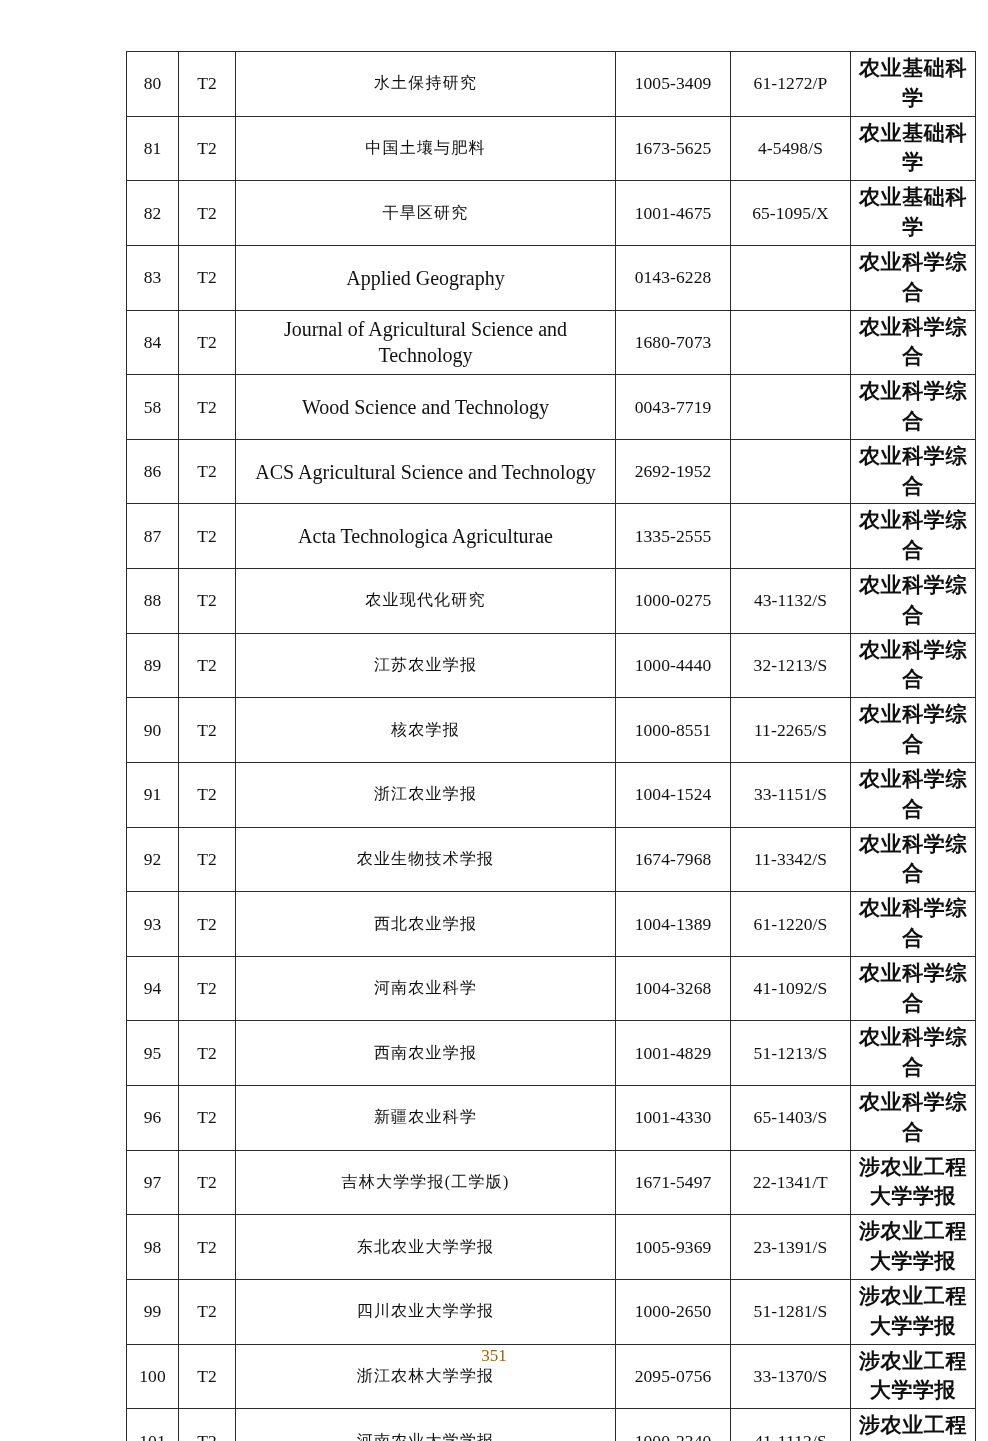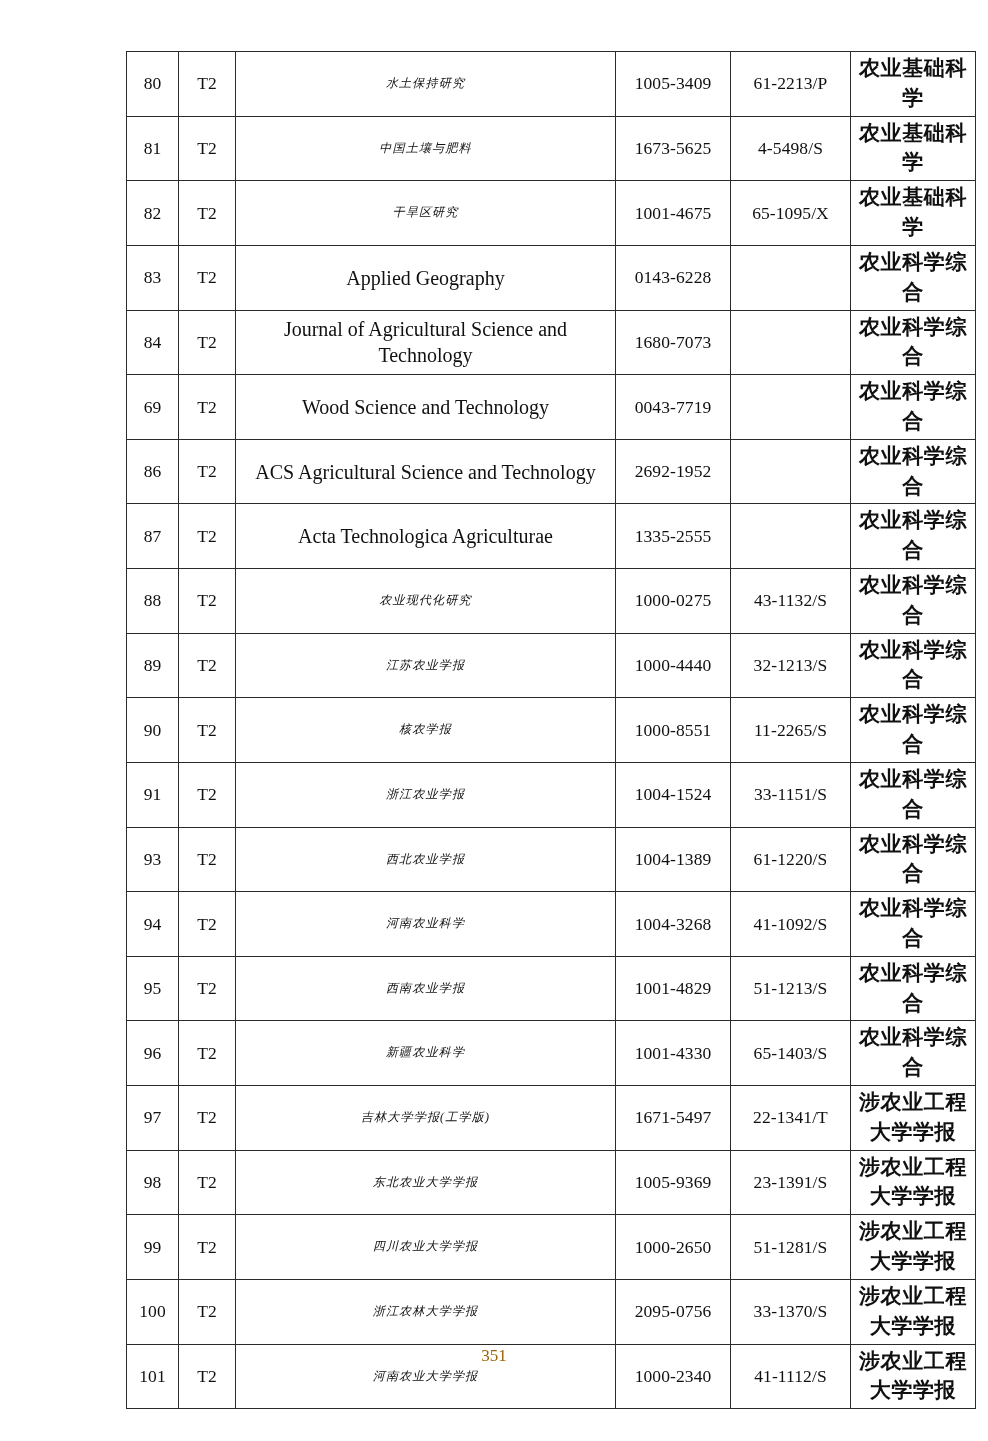--- a/index.html
+++ b/index.html
@@ -52,22 +52,21 @@
     font-family: "Liberation Serif", "DejaVu Serif", serif;
     letter-spacing: 0.1px;
   }
   td.title {
     font-size: 20px;
     padding-left: 6px;
     padding-right: 6px;
   }
   td.title.cjk {
     letter-spacing: 1.2px;
-    font-size: 12px;
-    font-style: italic;
+    font-size: 16px;
   }
   td.cat {
     font-size: 21px;
     letter-spacing: 0.6px;
     line-height: 1.42;
     padding-left: 3px;
     padding-right: 3px;
     font-weight: bold;
   }
   .page-number {
@@ -94,21 +93,21 @@
       <col class="c-issn">
         <col class="c-cn">
         <col class="c-cat">
     </colgroup>
     <tbody id="table-body">
         <tr>
           <td class="idx">80</td>
           <td class="tier">T2</td>
           <td class="title cjk">水土保持研究</td>
           <td class="issn">1005-3409</td>
-          <td class="cn">61-2213/P</td>
+          <td class="cn">61-1272/P</td>
           <td class="cat">农业基础科学</td>
         </tr>
         <tr>
           <td class="idx">81</td>
           <td class="tier">T2</td>
           <td class="title cjk">中国土壤与肥料</td>
           <td class="issn">1673-5625</td>
           <td class="cn">4-5498/S</td>
           <td class="cat">农业基础科学</td>
         </tr>
@@ -130,21 +129,21 @@
         </tr>
         <tr>
           <td class="idx">84</td>
           <td class="tier">T2</td>
           <td class="title">Journal of Agricultural Science and Technology</td>
           <td class="issn">1680-7073</td>
           <td class="cn"></td>
           <td class="cat">农业科学综合</td>
         </tr>
         <tr>
-          <td class="idx">69</td>
+          <td class="idx">58</td>
           <td class="tier">T2</td>
           <td class="title">Wood Science and Technology</td>
           <td class="issn">0043-7719</td>
           <td class="cn"></td>
           <td class="cat">农业科学综合</td>
         </tr>
         <tr>
           <td class="idx">86</td>
           <td class="tier">T2</td>
           <td class="title">ACS Agricultural Science and Technology</td>
@@ -186,20 +185,28 @@
         </tr>
         <tr>
           <td class="idx">91</td>
           <td class="tier">T2</td>
           <td class="title cjk">浙江农业学报</td>
           <td class="issn">1004-1524</td>
           <td class="cn">33-1151/S</td>
           <td class="cat">农业科学综合</td>
         </tr>
         <tr>
+          <td class="idx">92</td>
+          <td class="tier">T2</td>
+          <td class="title cjk">农业生物技术学报</td>
+          <td class="issn">1674-7968</td>
+          <td class="cn">11-3342/S</td>
+          <td class="cat">农业科学综合</td>
+        </tr>
+        <tr>
           <td class="idx">93</td>
           <td class="tier">T2</td>
           <td class="title cjk">西北农业学报</td>
           <td class="issn">1004-1389</td>
           <td class="cn">61-1220/S</td>
           <td class="cat">农业科学综合</td>
         </tr>
         <tr>
           <td class="idx">94</td>
           <td class="tier">T2</td>

